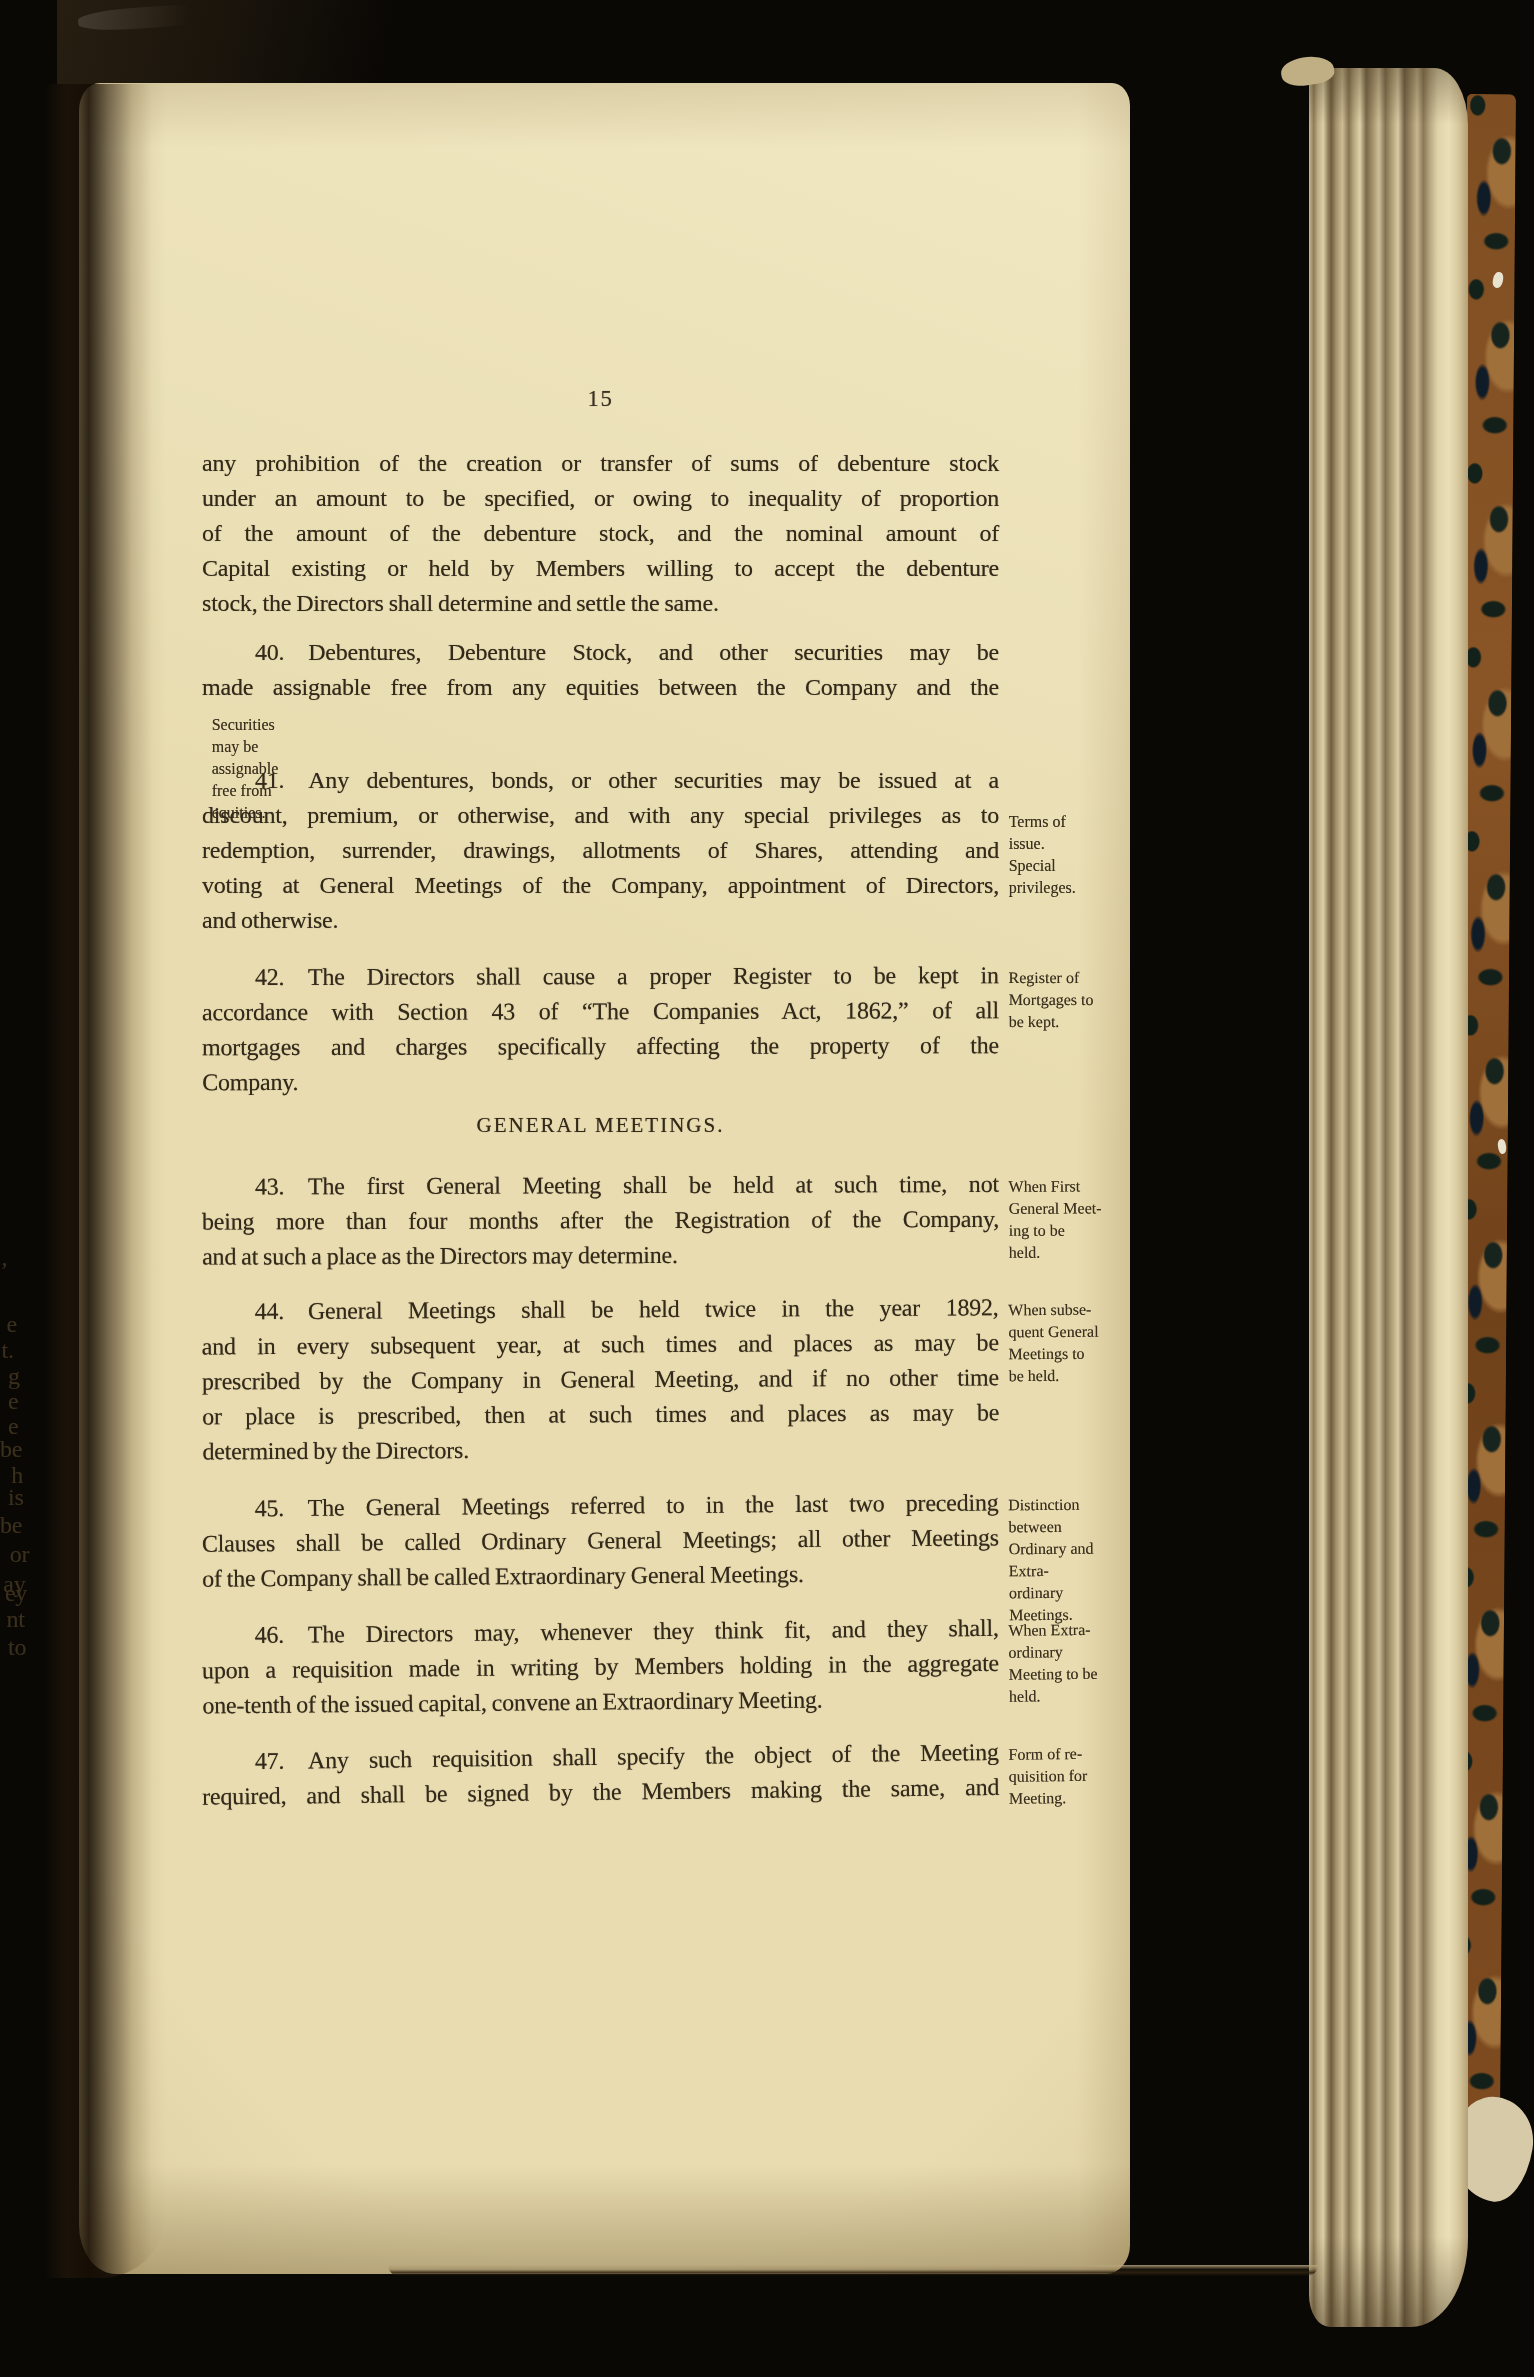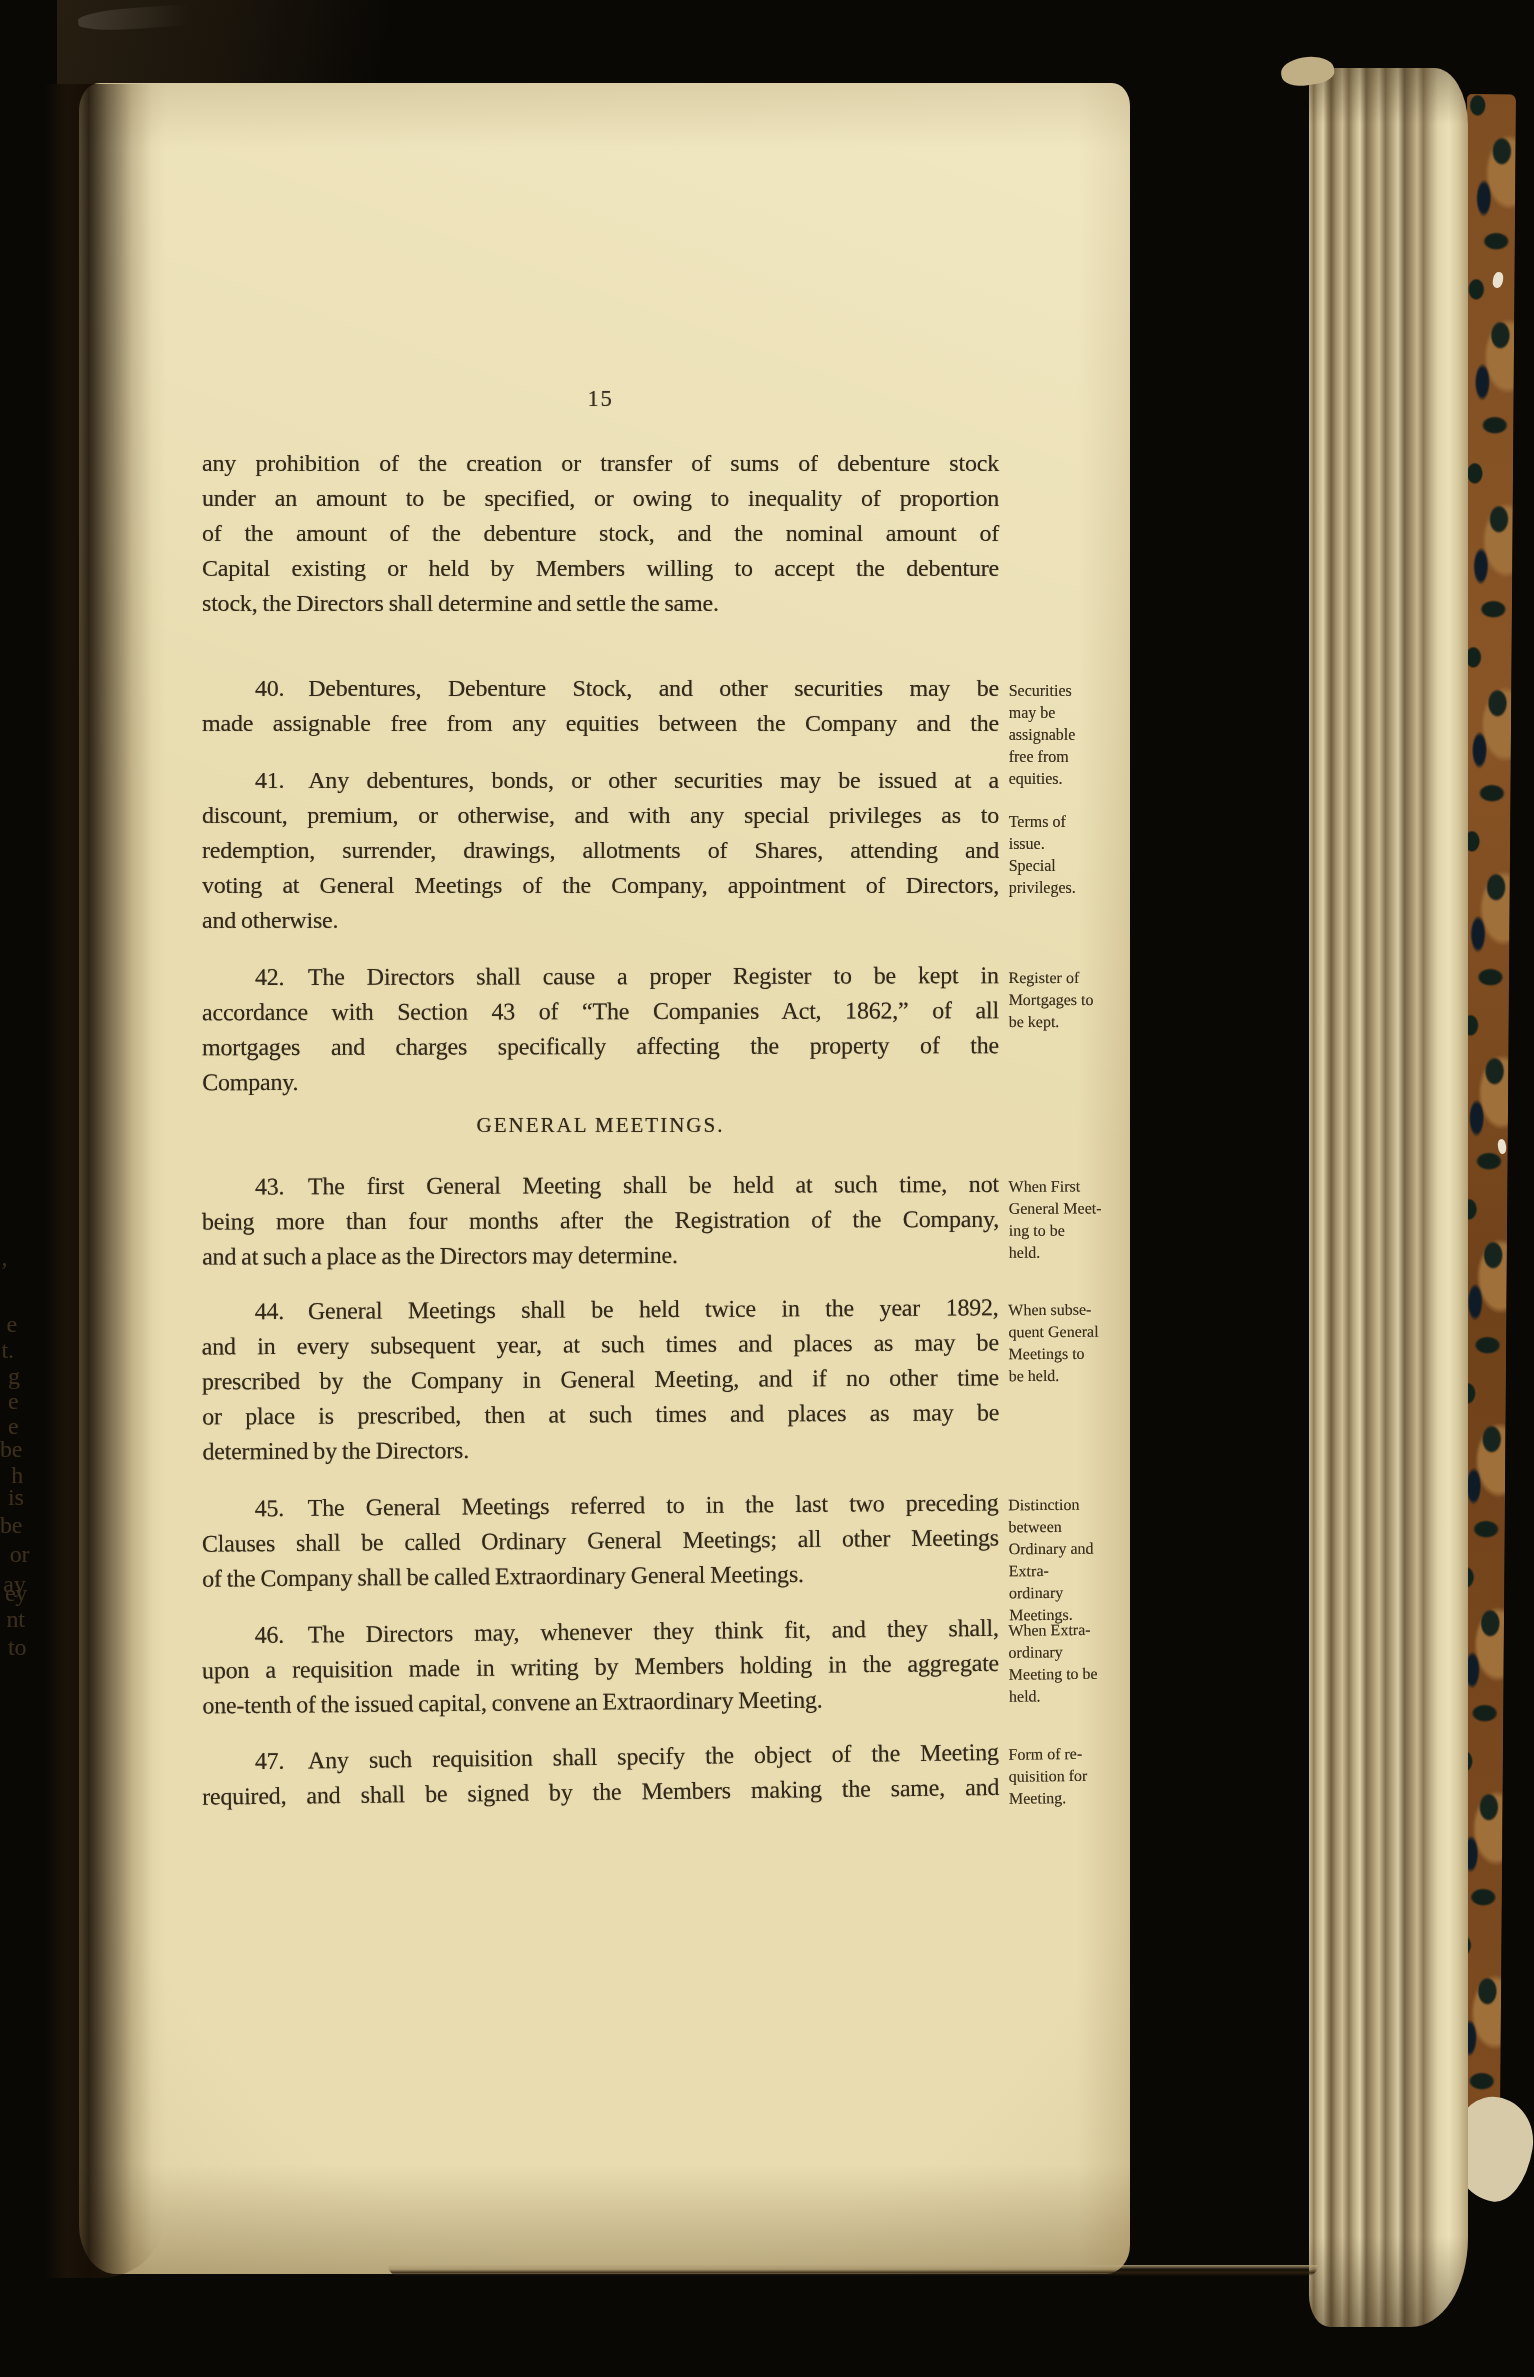--- a/index.html
+++ b/index.html
@@ -160,21 +160,21 @@
     <div class="clause-row" style="top:363px;">
       <div class="clause-body">
         <div class="lines">any prohibition of the creation or transfer of sums of debenture stock
 under an amount to be specified, or owing to inequality of proportion
 of the amount of the debenture stock, and the nominal amount of
 Capital existing or held by Members willing to accept the debenture</div>
         <div class="last">stock, the Directors shall determine and settle the same.</div>
       </div>
     </div>
 
-    <div class="clause-row" style="top:588px;">
+    <div class="clause-row" style="top:552px;flex-direction:column;">
       <div class="clause-body indent">
         <div class="lines">40. Debentures, Debenture Stock, and other securities may be
 made assignable free from any equities between the Company and the</div>
       </div>
       <div class="side-note">Securities
 may be
 assignable
 free from
 equities.</div>
     </div>

